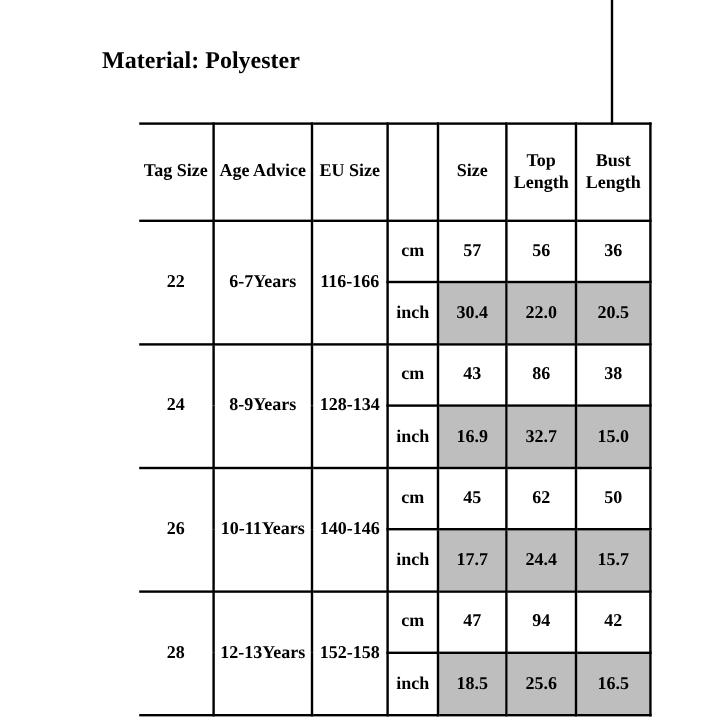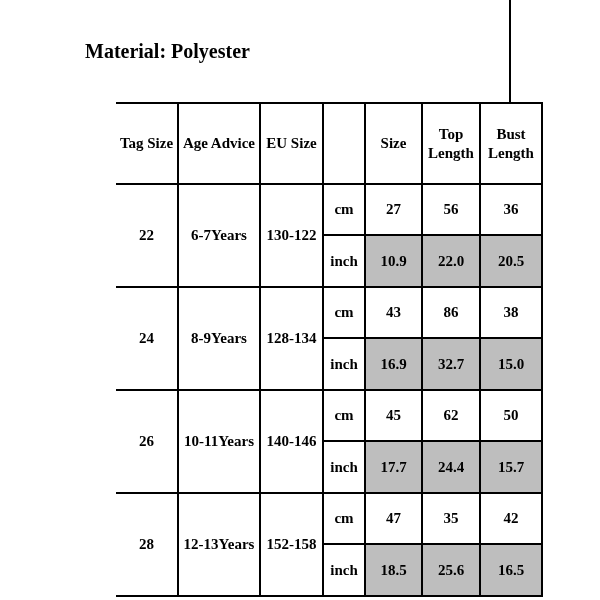--- a/index.html
+++ b/index.html
@@ -62,29 +62,29 @@
         <th>Size</th>
         <th>Top Length</th>
         <th>Bust Length</th>
       </tr>
     </thead>
     <tbody>
 
       <tr class="cm-row">
         <td class="no-left" rowspan="2">22</td>
         <td rowspan="2">6-7Years</td>
-        <td rowspan="2">130-122</td>
+        <td rowspan="2">116-166</td>
         <td>cm</td>
-        <td>27</td>
+        <td>57</td>
         <td>56</td>
         <td>36</td>
       </tr>
       <tr class="inch-row">
         <td>inch</td>
-        <td class="hl">10.9</td>
+        <td class="hl">30.4</td>
         <td class="hl">22.0</td>
         <td class="hl">20.5</td>
       </tr>
 
       <tr class="cm-row">
         <td class="no-left" rowspan="2">24</td>
         <td rowspan="2">8-9Years</td>
         <td rowspan="2">128-134</td>
         <td>cm</td>
         <td>43</td>
@@ -113,21 +113,21 @@
         <td class="hl">24.4</td>
         <td class="hl">15.7</td>
       </tr>
 
       <tr class="cm-row">
         <td class="no-left" rowspan="2">28</td>
         <td rowspan="2">12-13Years</td>
         <td rowspan="2">152-158</td>
         <td>cm</td>
         <td>47</td>
-        <td>35</td>
+        <td>94</td>
         <td>42</td>
       </tr>
       <tr class="inch-row">
         <td>inch</td>
         <td class="hl">18.5</td>
         <td class="hl">25.6</td>
         <td class="hl">16.5</td>
       </tr>
     </tbody>
   </table>

